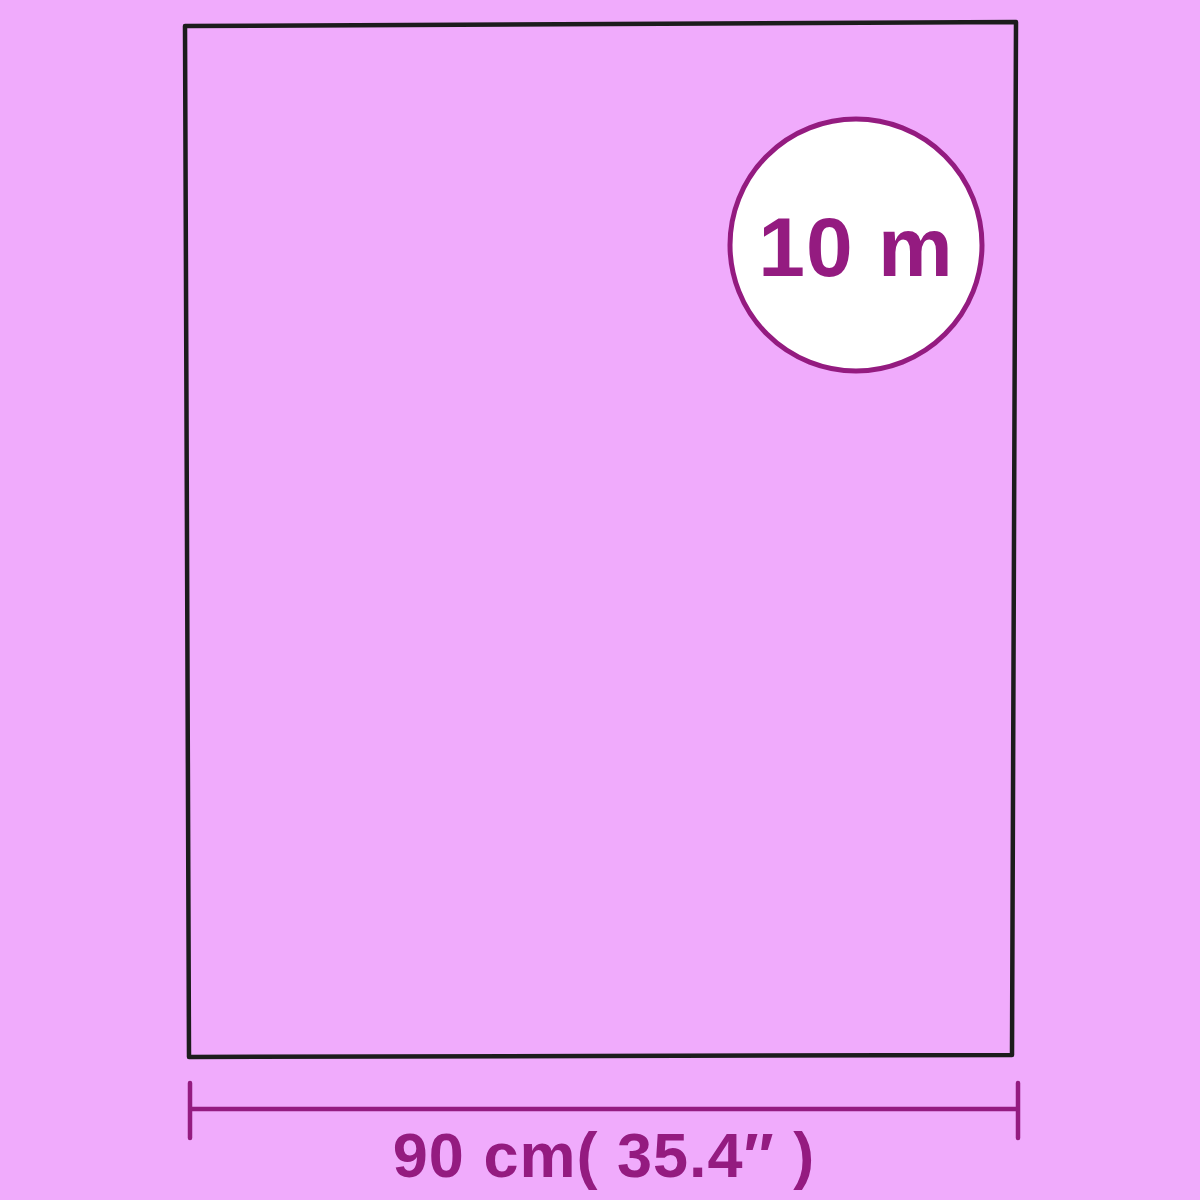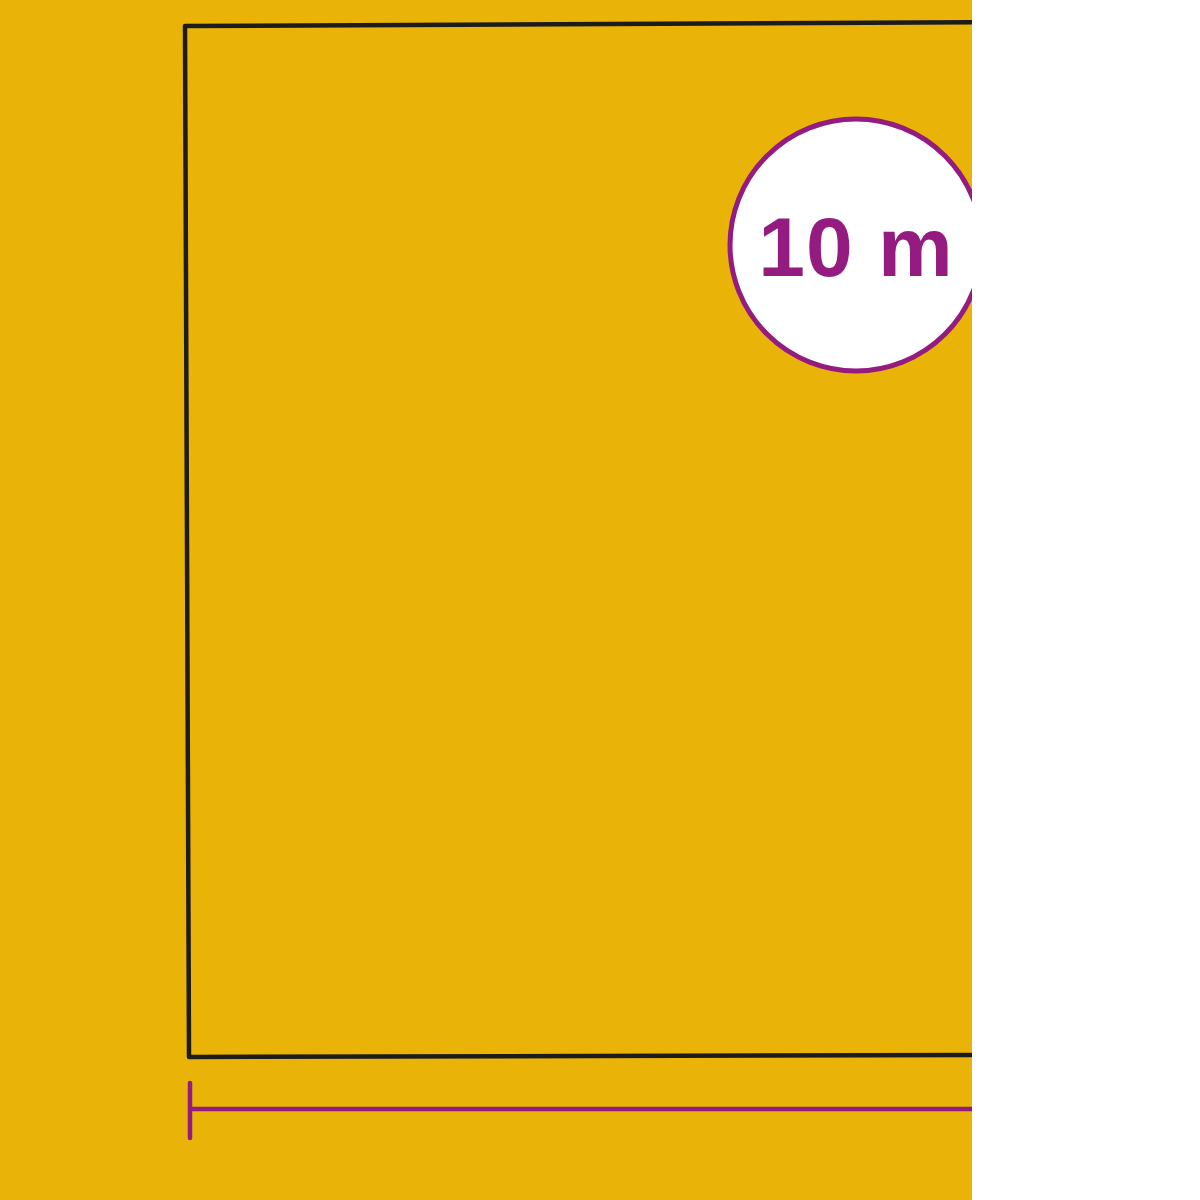--- a/index.html
+++ b/index.html
@@ -2,23 +2,23 @@
 <html><head>
 <meta charset="utf-8">
 <style>
   html, body {
     margin: 0;
     padding: 0;
     background: #ffffff;
   }
   .canvas {
     position: relative;
-    width: 972px;
+    width: 1200px;
     height: 1200px;
-    background: #eab308;
+    background: #f0abfc;
     overflow: hidden;
     font-family: "Liberation Sans", sans-serif;
   }
   .shapes {
     position: absolute;
     left: 0;
     top: 0;
     width: 1200px;
     height: 1200px;
   }
@@ -56,14 +56,15 @@
 
     <circle cx="856" cy="245" r="126" fill="#ffffff" stroke="#941b80" stroke-width="5"></circle>
 
     <line x1="190" y1="1083" x2="190" y2="1138" stroke="#941b80" stroke-width="4.5" stroke-linecap="round"></line>
     <line x1="1018" y1="1083" x2="1018" y2="1138" stroke="#941b80" stroke-width="4.5" stroke-linecap="round"></line>
     <line x1="190" y1="1109" x2="1018" y2="1109" stroke="#941b80" stroke-width="4.5"></line>
   </svg>
 
   <div class="label badge-label">10 m</div>
 
+  <div class="label dimension-label">90 cm( 35.4″ )</div>
 
 </div>
 
 </body></html>

